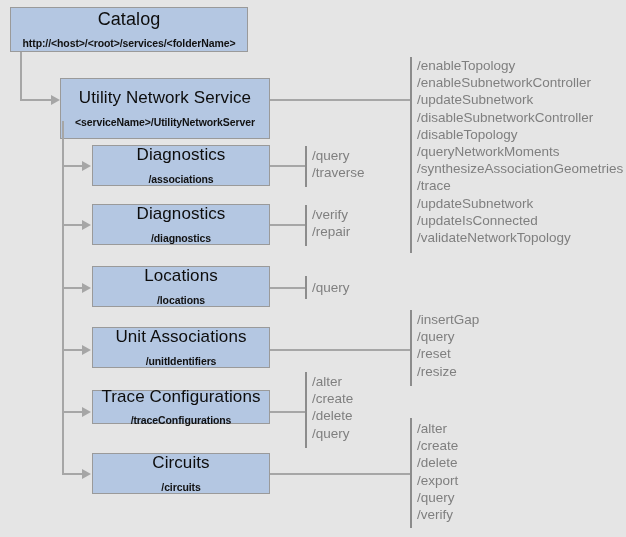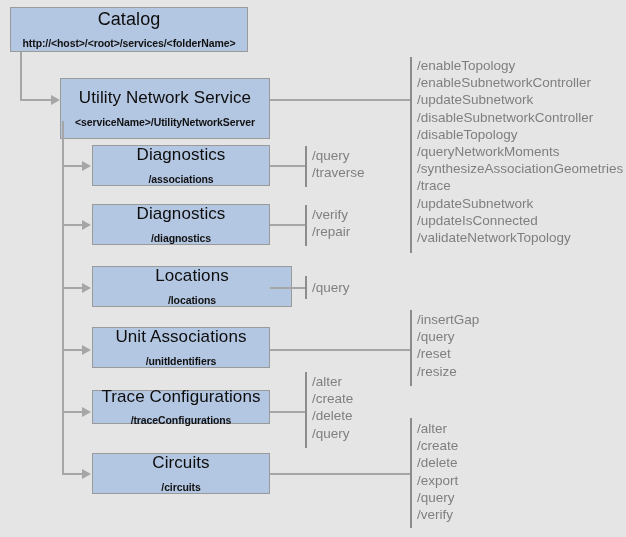--- a/index.html
+++ b/index.html
@@ -141,21 +141,21 @@
   </div>
   <div class="hline" style="left:270px; top:224px; width:36px;"></div>
   <div class="vbar" style="left:305px; top:205px; height:41px;"></div>
   <div class="oplist" style="left:312px; top:206px;">
     <div>/verify</div>
     <div>/repair</div>
   </div>
 
   <div class="hline" style="left:62px; top:287px; width:21px;"></div>
   <div class="arrow" style="left:82px; top:283px;"></div>
-  <div class="node" style="left:92px; top:266px; width:200px; height:41px;">
+  <div class="node" style="left:92px; top:266px; width:178px; height:41px;">
     <div class="title">Locations</div>
     <div class="sub">/locations</div>
   </div>
   <div class="hline" style="left:270px; top:287px; width:36px;"></div>
   <div class="vbar" style="left:305px; top:276px; height:23px;"></div>
   <div class="oplist" style="left:312px; top:279px;">
     <div>/query</div>
   </div>
 
   <div class="hline" style="left:62px; top:349px; width:21px;"></div>

